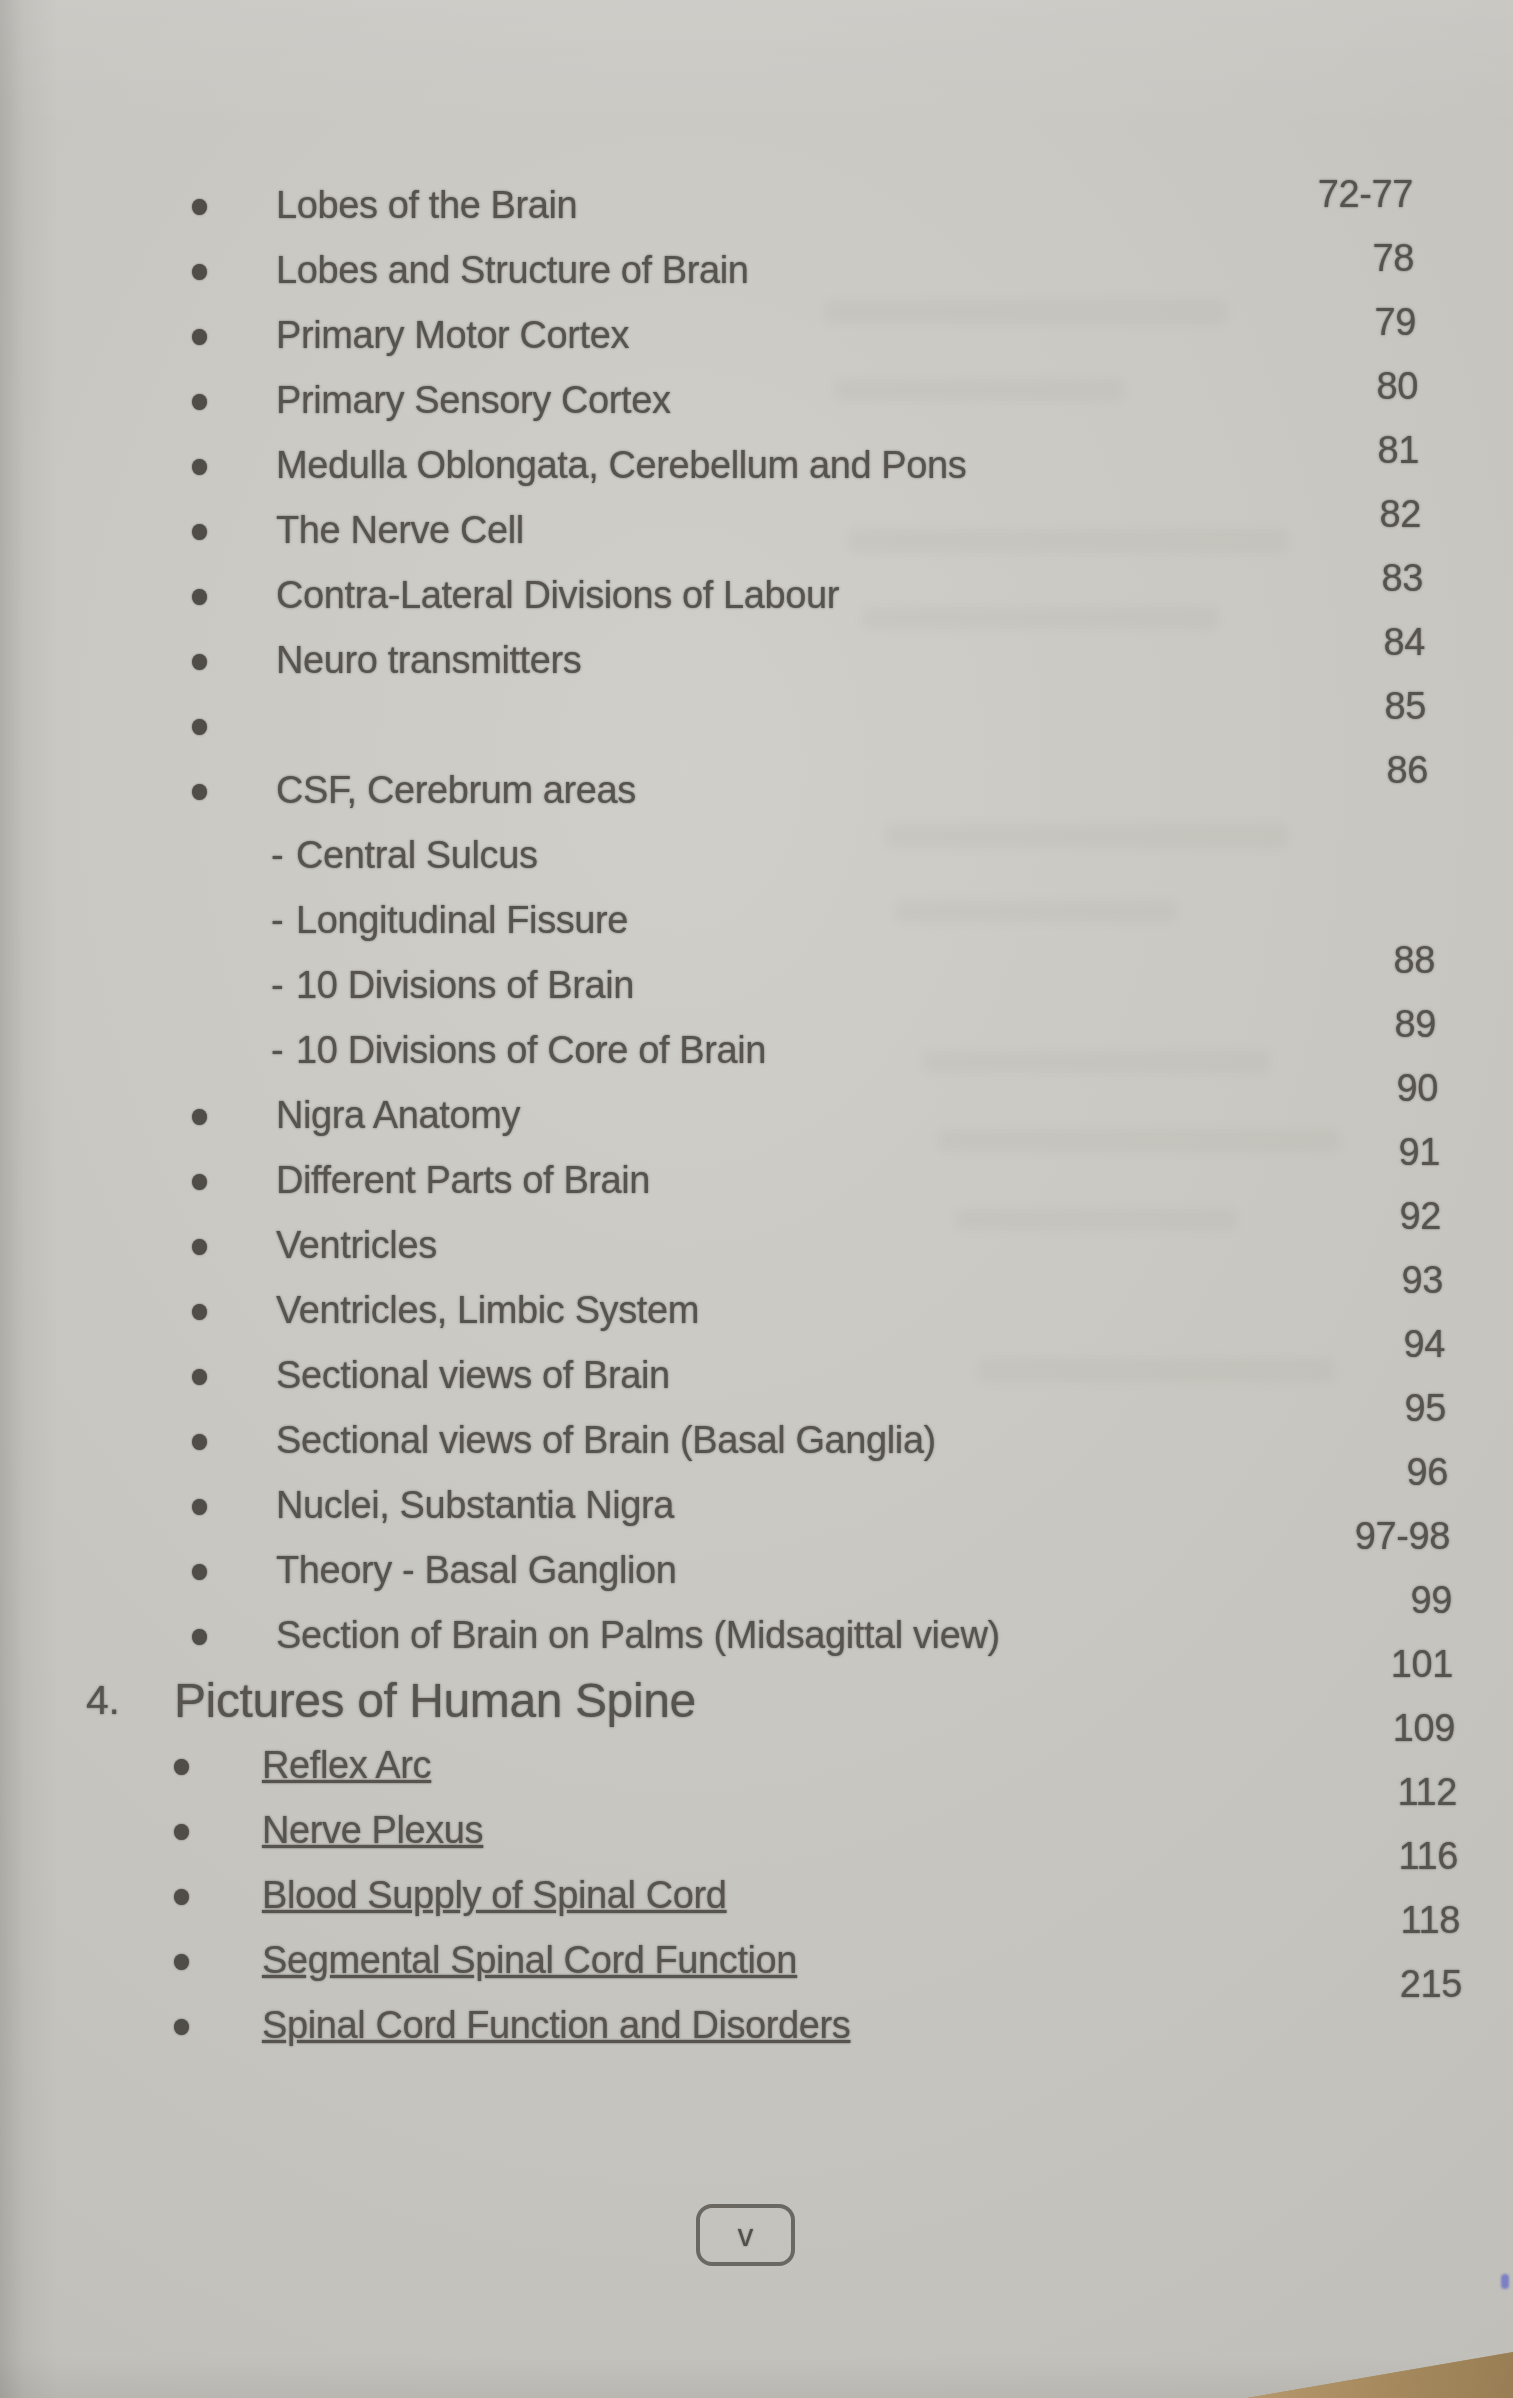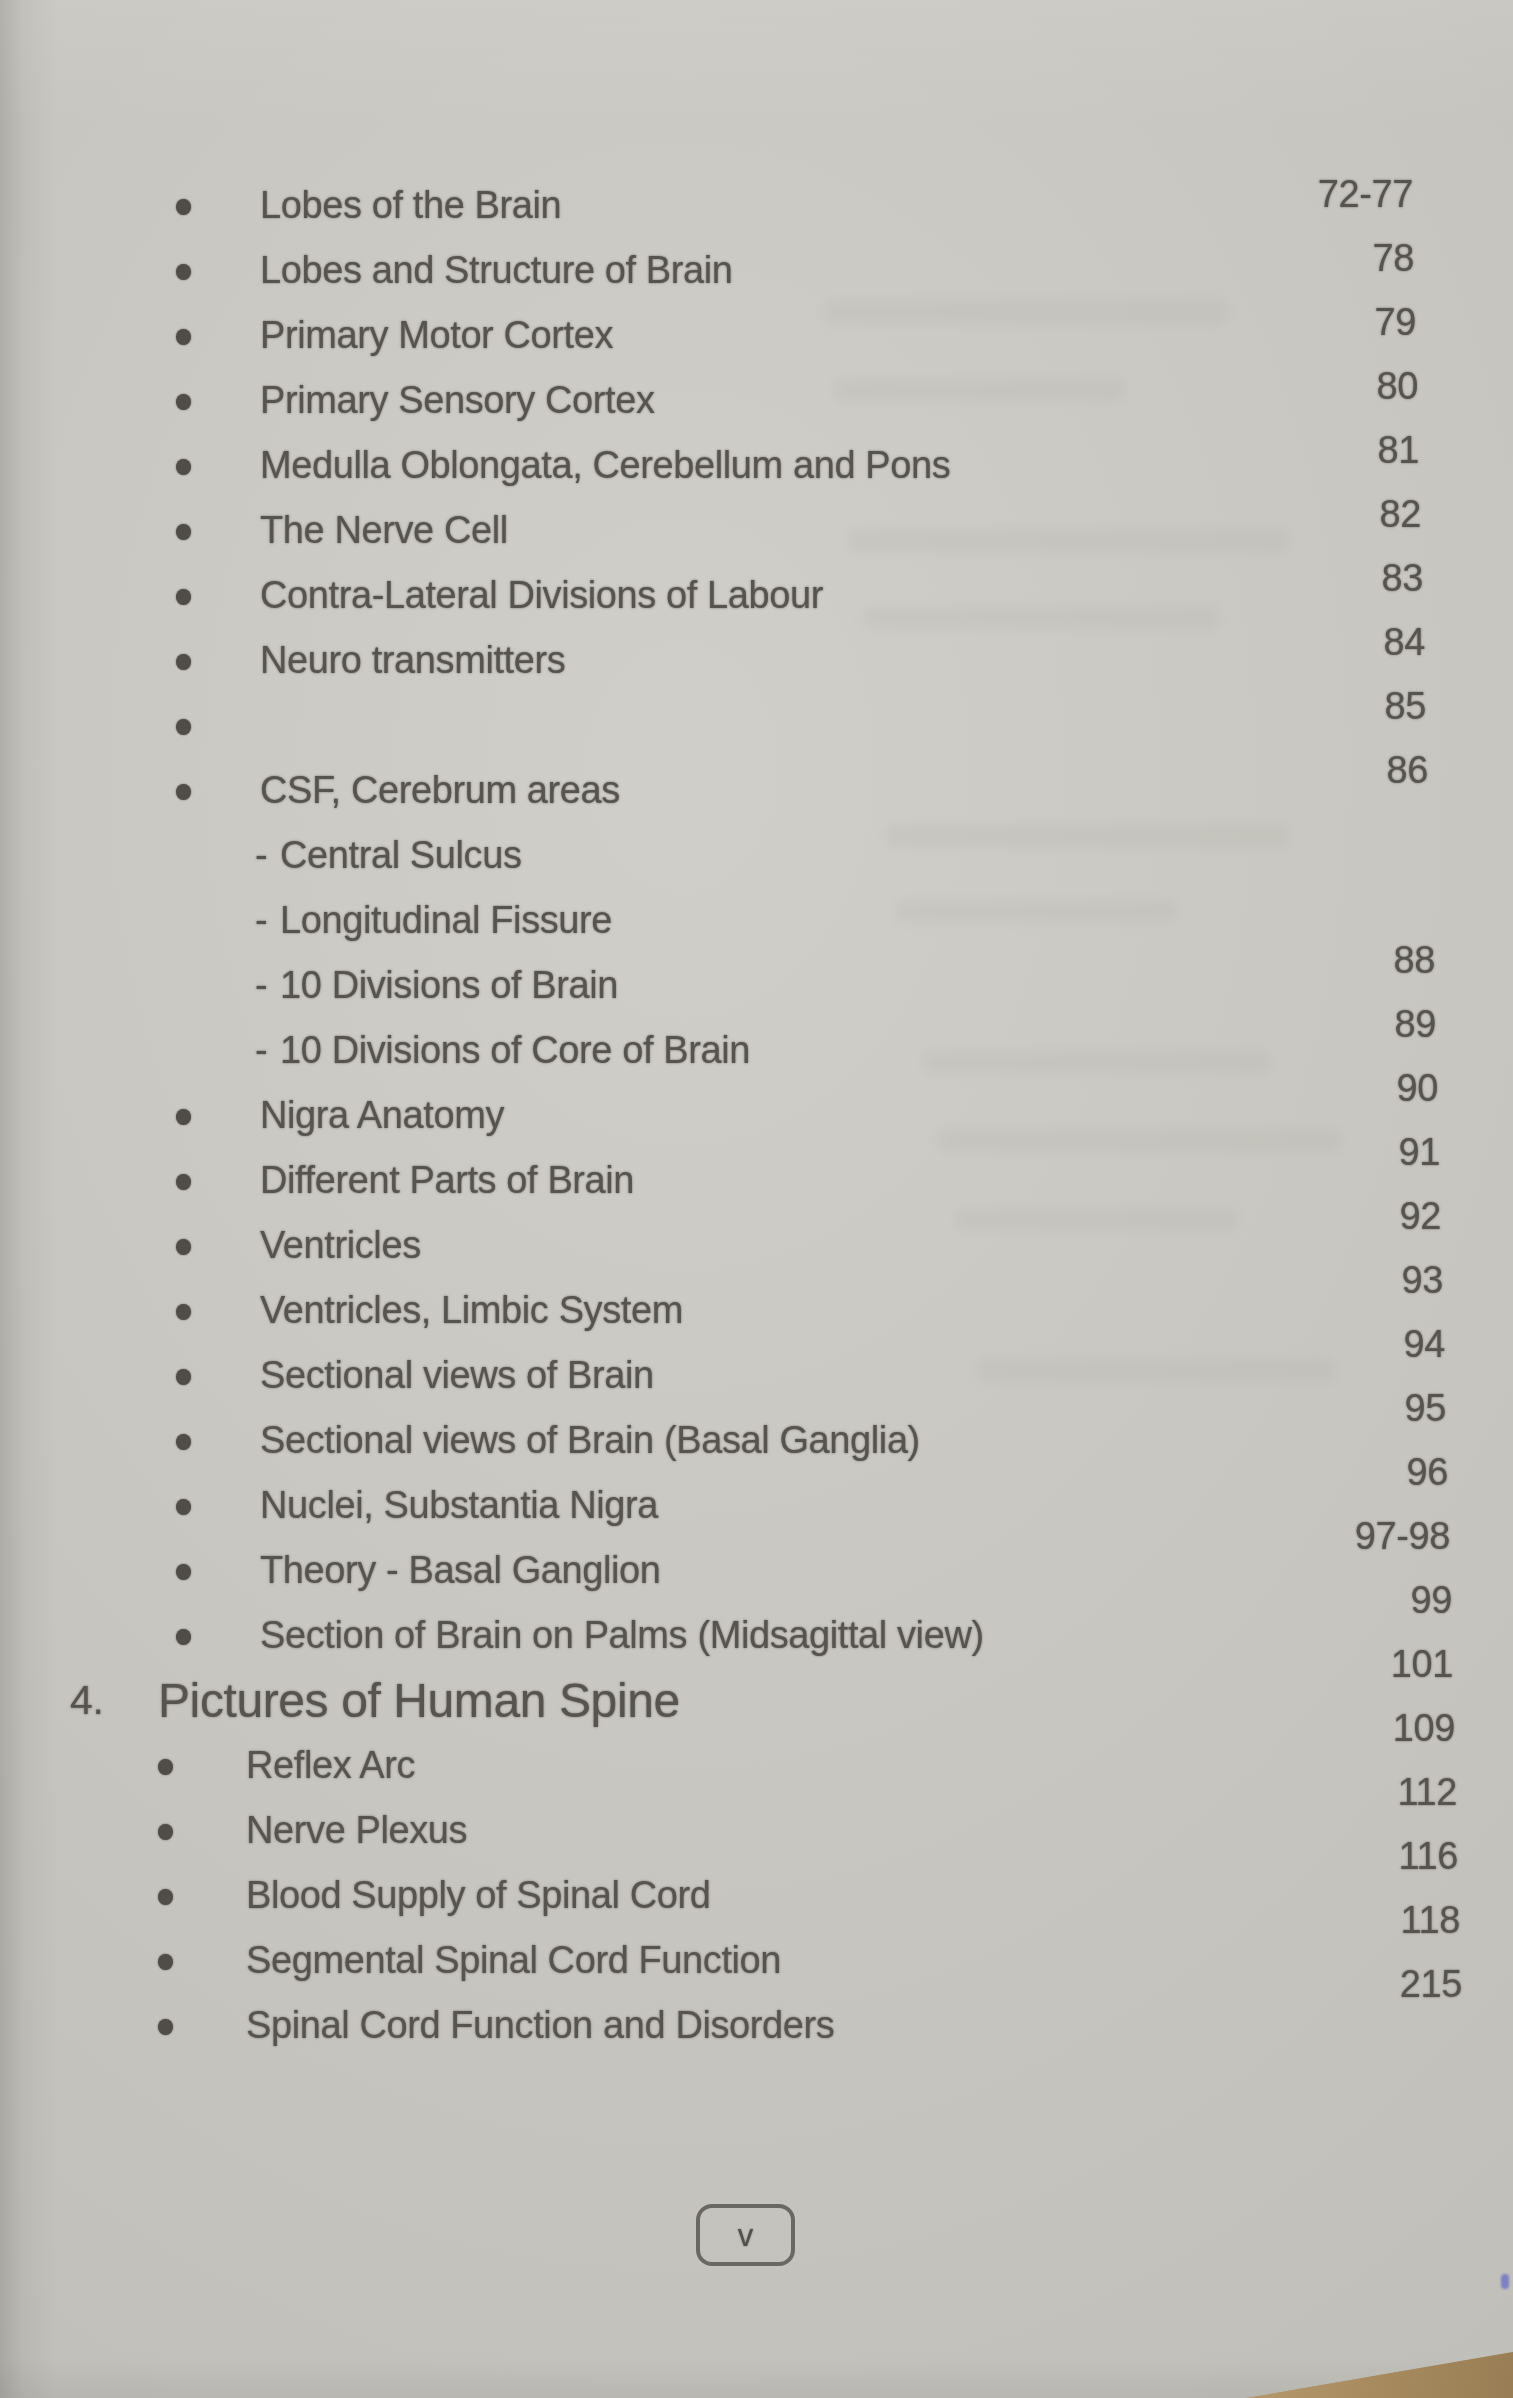--- a/index.html
+++ b/index.html
@@ -29,39 +29,39 @@
     clip-path:polygon(0 100%, 100% 32%, 100% 100%);
     background:linear-gradient(100deg,#b79b6f 0%, #a68a5e 55%, #85694475 100%),#a98d61;
     background-color:#a98d61;
   }
   .speck{
     position:absolute;left:1501px;top:2274px;width:8.4px;height:15px;
     background:rgba(112,117,198,0.85);border-radius:3.7px;filter:blur(0.9px);
   }
   
   .toc{
-    position:absolute;left:0;top:173px;right:0;
+    position:absolute;left:0;top:173px;right:0;padding-left:16px;
   }
   .row{
     position:relative;height:65px;line-height:65px;white-space:nowrap;
     color:#57544f;
     text-shadow:0 0 2.2px rgba(88,85,79,0.85);
     font-size:38px;letter-spacing:-0.4px;
   }
   .marker{position:absolute;}
   .dot{
     top:50%;margin-top:-6.6px;width:15px;height:16px;border-radius:50%;
     background:#504d48;box-shadow:0 0 1.9px rgba(80,77,72,0.9);
   }
   .item .dot{left:176px;}
   .sub  .dot{left:158px;}
   .dashm{left:255px;}
   .dash .label{position:absolute;left:280px;}
   .item .label{position:absolute;left:260px;}
-  .sub  .label{position:absolute;left:246px;}
+  .sub  .label{position:absolute;left:246px;text-decoration:underline;}
   .secnum{left:70px;font-size:41px;}
   .section .label{position:absolute;left:158px;font-size:48px;}
   .pagenum{position:absolute;font-size:38px;margin-left:21px;}
   
   .folio-box{
     position:absolute;left:696px;top:2204px;width:99px;height:62px;
     border:4.2px solid rgba(96,94,88,0.9);border-radius:16px;
     box-sizing:border-box;filter:blur(0.4px);
     display:flex;align-items:center;justify-content:center;
   }

